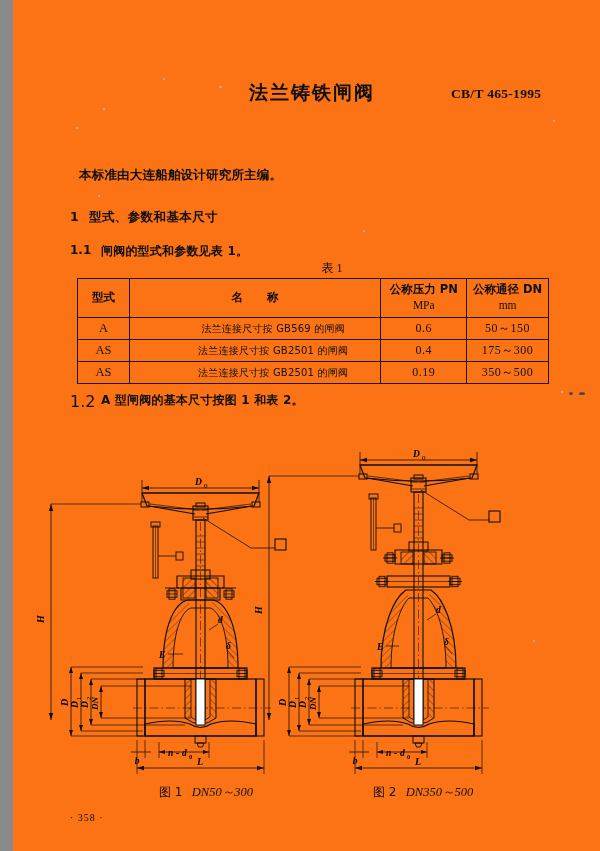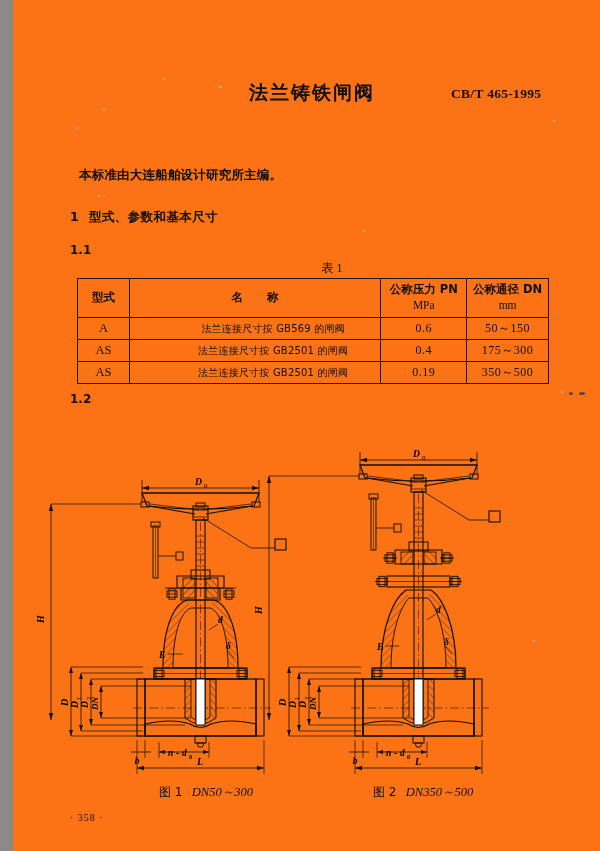--- a/index.html
+++ b/index.html
@@ -95,22 +95,22 @@
     font-size: 12px;
     font-weight: bold;
     letter-spacing: 0.2px;
     white-space: nowrap;
   }
   #sec12-num {
     position: absolute;
     left: 57px;
     top: 392px;
     font-family: "DejaVu Sans", sans-serif;
-    font-size: 12px;
-    font-weight: bold;
+    font-size: 16px;
+    font-weight: normal;
   }
   #sec12-text {
     position: absolute;
     left: 88px;
     top: 392px;
     font-family: "DejaVu Sans", sans-serif;
     font-size: 12px;
     font-weight: bold;
     letter-spacing: 0.2px;
     white-space: nowrap;
@@ -230,20 +230,21 @@
 
   <div id="doc-title">法兰铸铁闸阀</div>
   <div id="std-number">CB/T 465-1995</div>
 
   <div class="para" id="intro-2">本标准由大连船舶设计研究所主编。</div>
 
   <div id="sec1-num">1</div>
   <div id="sec1-title">型式、参数和基本尺寸</div>
 
   <div id="sec11-num">1.1</div>
+  <div id="sec11-text">闸阀的型式和参数见表 1。</div>
 
   <div id="table-caption">表 1</div>
 
   <table id="spec-table">
     <colgroup>
       <col class="col-type">
         <col class="col-name">
         <col class="col-pn">
         <col class="col-dn">
     </colgroup>
@@ -277,20 +278,21 @@
       <tr>
         <td class="type-c">AS</td>
         <td class="name-c">法兰连接尺寸按 GB2501 的闸阀</td>
         <td class="num-c">0.19</td>
         <td class="rng-c">350～500</td>
       </tr>
     </tbody>
   </table>
 
   <div id="sec12-num">1.2</div>
+  <div id="sec12-text">A 型闸阀的基本尺寸按图 1 和表 2。</div>
 
   <div id="figures">
     <svg width="600" height="360" viewBox="0 0 600 360">
       <defs>
         <pattern id="hatchR" width="5" height="5" patternTransform="rotate(45)" patternUnits="userSpaceOnUse">
           <line x1="0" y1="0" x2="0" y2="5" stroke="#111" stroke-width="0.7"></line>
         </pattern>
         <pattern id="hatchL" width="5" height="5" patternTransform="rotate(-45)" patternUnits="userSpaceOnUse">
           <line x1="0" y1="0" x2="0" y2="5" stroke="#111" stroke-width="0.7"></line>
         </pattern>

